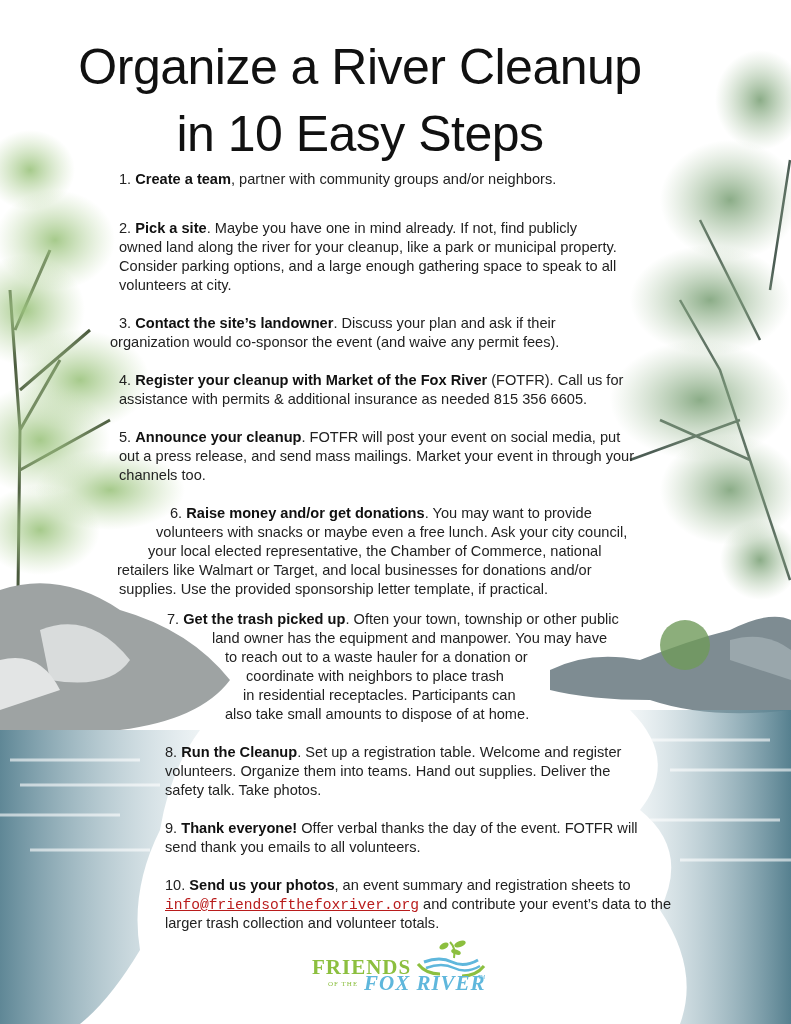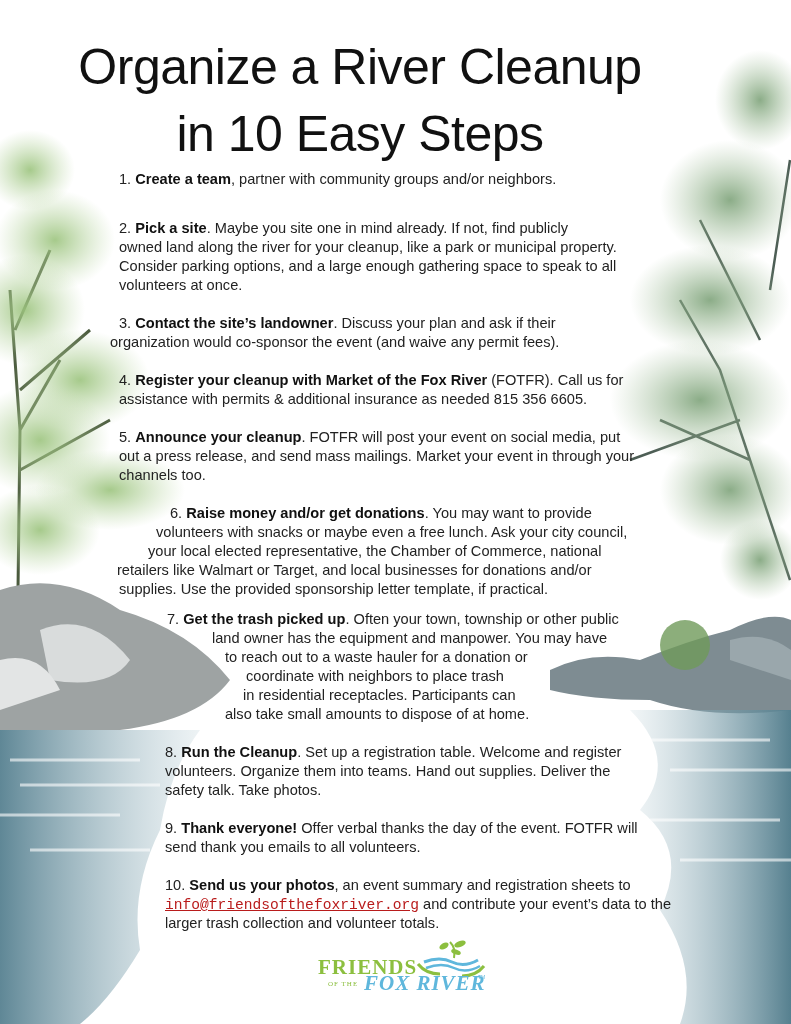--- a/index.html
+++ b/index.html
@@ -19,21 +19,21 @@
   .line {
     position: absolute; white-space: nowrap; font-size: 14.6px;
     line-height: 18px; color: #222222; z-index: 5;
   }
   .line b { font-weight: 700; color: #111; }
   .link { color: #b91c1c; text-decoration: underline; font-family: Liberation Mono, monospace; }
   .logo { position: absolute; left: 312px; top: 938px; width: 180px; height: 60px; z-index: 5; }
   .logo-friends {
     position: absolute; left: 0; top: 17px;
     font-family: "Liberation Serif", serif; font-weight: 700;
-    font-size: 21px; letter-spacing: 1px; color: #8cbf3f; margin-left: 6px;
+    font-size: 21px; letter-spacing: 1px; color: #8cbf3f;
   }
   .logo-ofthe {
     position: absolute; left: 16px; top: 42px;
     font-family: "Liberation Serif", serif; font-weight: 400;
     font-size: 7px; letter-spacing: 1px; color: #8cbf3f;
   }
   .logo-foxriver {
     position: absolute; left: 52px; top: 33px;
     font-family: "Liberation Serif", serif; font-weight: 700;
     font-size: 21px; letter-spacing: 1px; color: #5fb7dc; font-style: italic;
@@ -116,25 +116,25 @@
 </svg>
 
 <h1 class="title" style="top:37px">Organize a River Cleanup</h1>
 <h1 class="title" style="top:104px">in 10 Easy Steps</h1>
 
 <div class="line" style="left:119px;top:170px">
   <span>1.</span> <b>Create a team</b><span>, partner with community groups and/or neighbors.</span>
 </div>
 
 <div class="line" style="left:119px;top:219px">
-  <span>2.</span> <b>Pick a site</b><span>. Maybe you site one in mind already. If not, find publicly</span>
+  <span>2.</span> <b>Pick a site</b><span>. Maybe you have one in mind already. If not, find publicly</span>
 </div>
 <div class="line" style="left:119px;top:238px">owned land along the river for your cleanup, like a park or municipal property.</div>
 <div class="line" style="left:119px;top:257px">Consider parking options, and a large enough gathering space to speak to all</div>
-<div class="line" style="left:119px;top:276px">volunteers at once.</div>
+<div class="line" style="left:119px;top:276px">volunteers at city.</div>
 
 <div class="line" style="left:119px;top:314px">
   <span>3.</span> <b>Contact the site’s landowner</b><span>. Discuss your plan and ask if their</span>
 </div>
 <div class="line" style="left:110px;top:333px">organization would co-sponsor the event (and waive any permit fees).</div>
 
 <div class="line" style="left:119px;top:371px">
   <span>4.</span> <b>Register your cleanup with Market of the Fox River</b><span> (FOTFR). Call us for</span>
 </div>
 <div class="line" style="left:119px;top:390px">assistance with permits &amp; additional insurance as needed 815 356 6605.</div>

